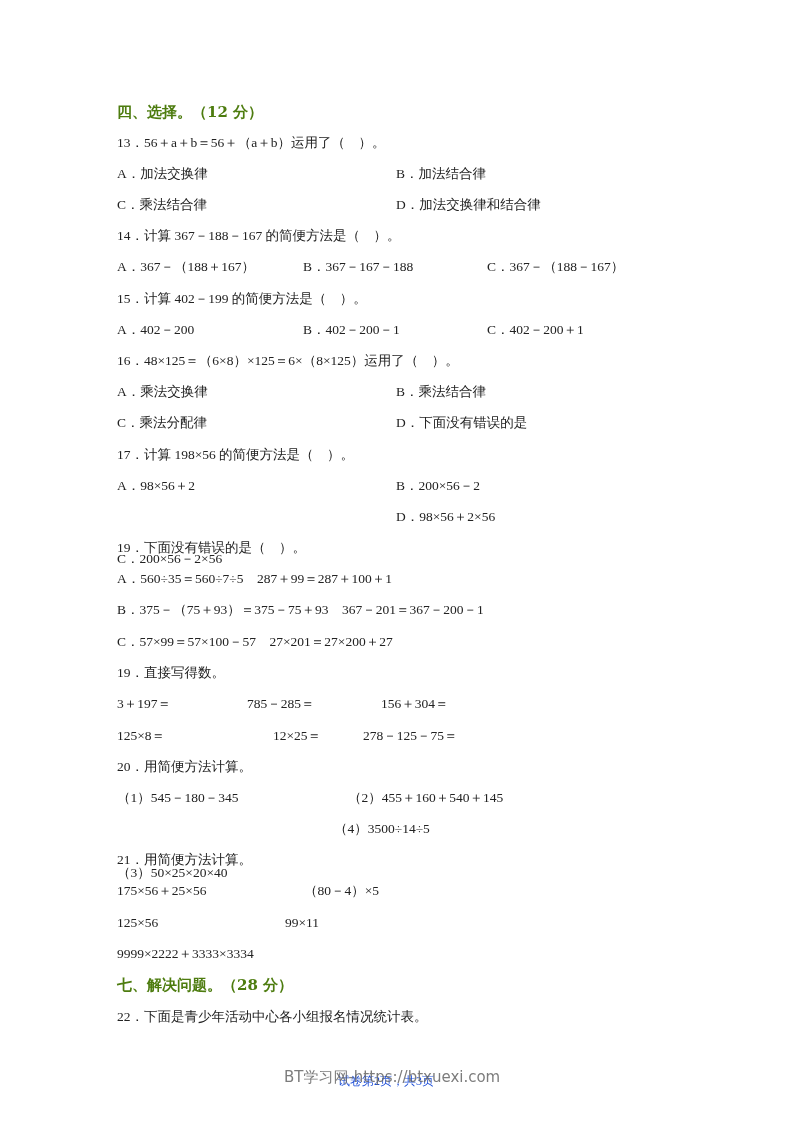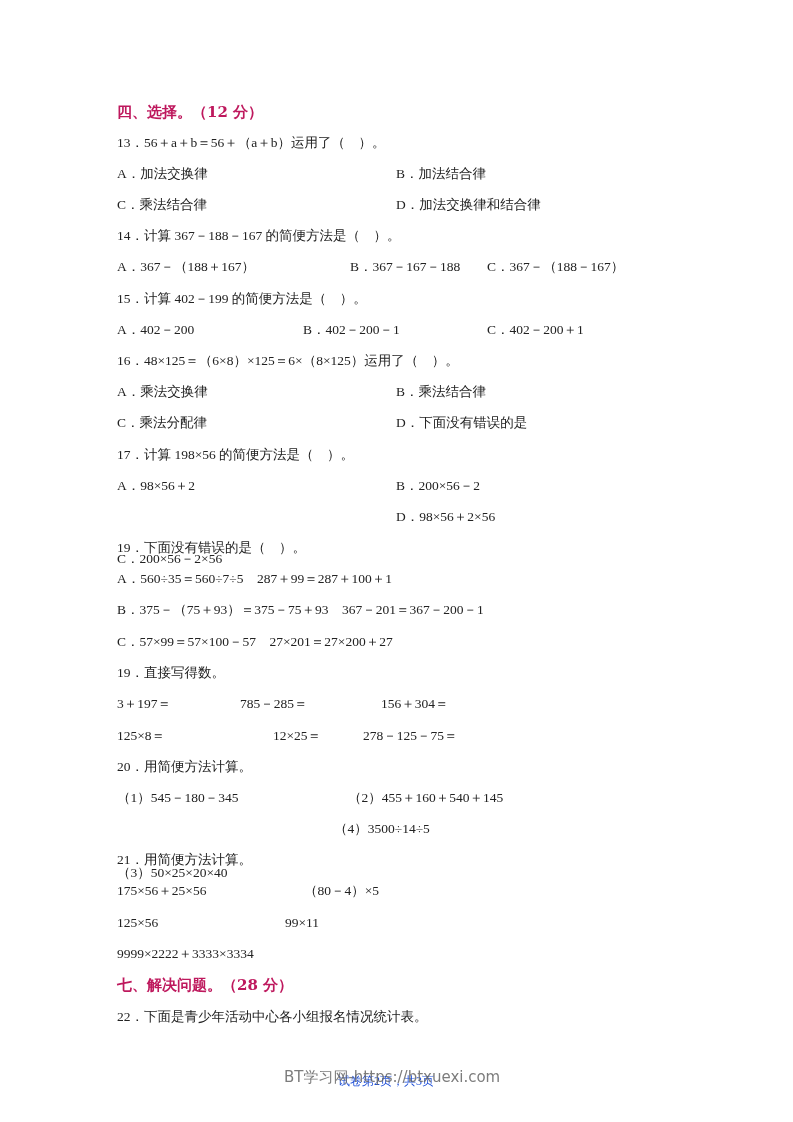--- a/index.html
+++ b/index.html
@@ -2,41 +2,41 @@
 <html><head>
 <meta charset="utf-8">
 <style>
   html, body { margin: 0; padding: 0; background: #ffffff; }
   body {
     width: 793px; height: 1122px; position: relative; overflow: hidden;
     font-family: "Liberation Serif", "DejaVu Serif", serif;
     color: #222222;
   }
   .line { position: absolute; font-size: 13.5px; white-space: nowrap; line-height: 18px; }
-  .heading { font-weight: bold; font-size: 15px; font-family: "DejaVu Serif", serif; color: #be185d; }
+  .heading { font-weight: bold; font-size: 15px; font-family: "DejaVu Serif", serif; color: #4d7c0f; }
   .footer-page { position: absolute; left: 338px; top: 1073px; font-size: 12px; color: #1d4ed8; white-space: nowrap; }
   .watermark { position: absolute; left: 284px; top: 1068px; font-size: 15px; color: #666; opacity: 0.85;
     font-family: "DejaVu Sans", sans-serif; white-space: nowrap; }
 </style>
 </head>
 <body>
 
 <div>
 
   <div class="line heading" style="left:117px; top:103px;">四、选择。（12 分）</div>
 
   <div class="line" style="left:117px; top:134px;">13．56＋a＋b＝56＋（a＋b）运用了（　）。</div>
   <div class="line" style="left:117px; top:165px;">A．加法交换律</div>
   <div class="line" style="left:396px; top:165px;">B．加法结合律</div>
   <div class="line" style="left:117px; top:196px;">C．乘法结合律</div>
   <div class="line" style="left:396px; top:196px;">D．加法交换律和结合律</div>
 
   <div class="line" style="left:117px; top:227px;">14．计算 367－188－167 的简便方法是（　）。</div>
   <div class="line" style="left:117px; top:258px;">A．367－（188＋167）</div>
-  <div class="line" style="left:303px; top:258px;margin-left:47px;">B．367－167－188</div>
+  <div class="line" style="left:303px; top:258px;">B．367－167－188</div>
   <div class="line" style="left:487px; top:258px;">C．367－（188－167）</div>
 
   <div class="line" style="left:117px; top:290px;">15．计算 402－199 的简便方法是（　）。</div>
   <div class="line" style="left:117px; top:321px;">A．402－200</div>
   <div class="line" style="left:303px; top:321px;">B．402－200－1</div>
   <div class="line" style="left:487px; top:321px;">C．402－200＋1</div>
 
   <div class="line" style="left:117px; top:352px;">16．48×125＝（6×8）×125＝6×（8×125）运用了（　）。</div>
   <div class="line" style="left:117px; top:383px;">A．乘法交换律</div>
   <div class="line" style="left:396px; top:383px;">B．乘法结合律</div>
@@ -49,21 +49,21 @@
   <div class="line" style="left:117px; top:520px;margin-top:30px;">C．200×56－2×56</div>
   <div class="line" style="left:396px; top:508px;">D．98×56＋2×56</div>
 
   <div class="line" style="left:117px; top:539px;">19．下面没有错误的是（　）。</div>
   <div class="line" style="left:117px; top:570px;">A．560÷35＝560÷7÷5　287＋99＝287＋100＋1</div>
   <div class="line" style="left:117px; top:601px;">B．375－（75＋93）＝375－75＋93　367－201＝367－200－1</div>
   <div class="line" style="left:117px; top:633px;">C．57×99＝57×100－57　27×201＝27×200＋27</div>
 
   <div class="line" style="left:117px; top:664px;">19．直接写得数。</div>
   <div class="line" style="left:117px; top:695px;">3＋197＝</div>
-  <div class="line" style="left:240px; top:695px;">785－285＝</div>
+  <div class="line" style="left:247px; top:695px;">785－285＝</div>
   <div class="line" style="left:381px; top:695px;">156＋304＝</div>
   <div class="line" style="left:117px; top:727px;">125×8＝</div>
   <div class="line" style="left:225px; top:727px;margin-left:48px;">12×25＝</div>
   <div class="line" style="left:363px; top:727px;">278－125－75＝</div>
 
   <div class="line" style="left:117px; top:758px;">20．用简便方法计算。</div>
   <div class="line" style="left:117px; top:789px;">（1）545－180－345</div>
   <div class="line" style="left:348px; top:789px;">（2）455＋160＋540＋145</div>
   <div class="line" style="left:117px; top:864px;">（3）50×25×20×40</div>
   <div class="line" style="left:334px; top:820px;">（4）3500÷14÷5</div>

